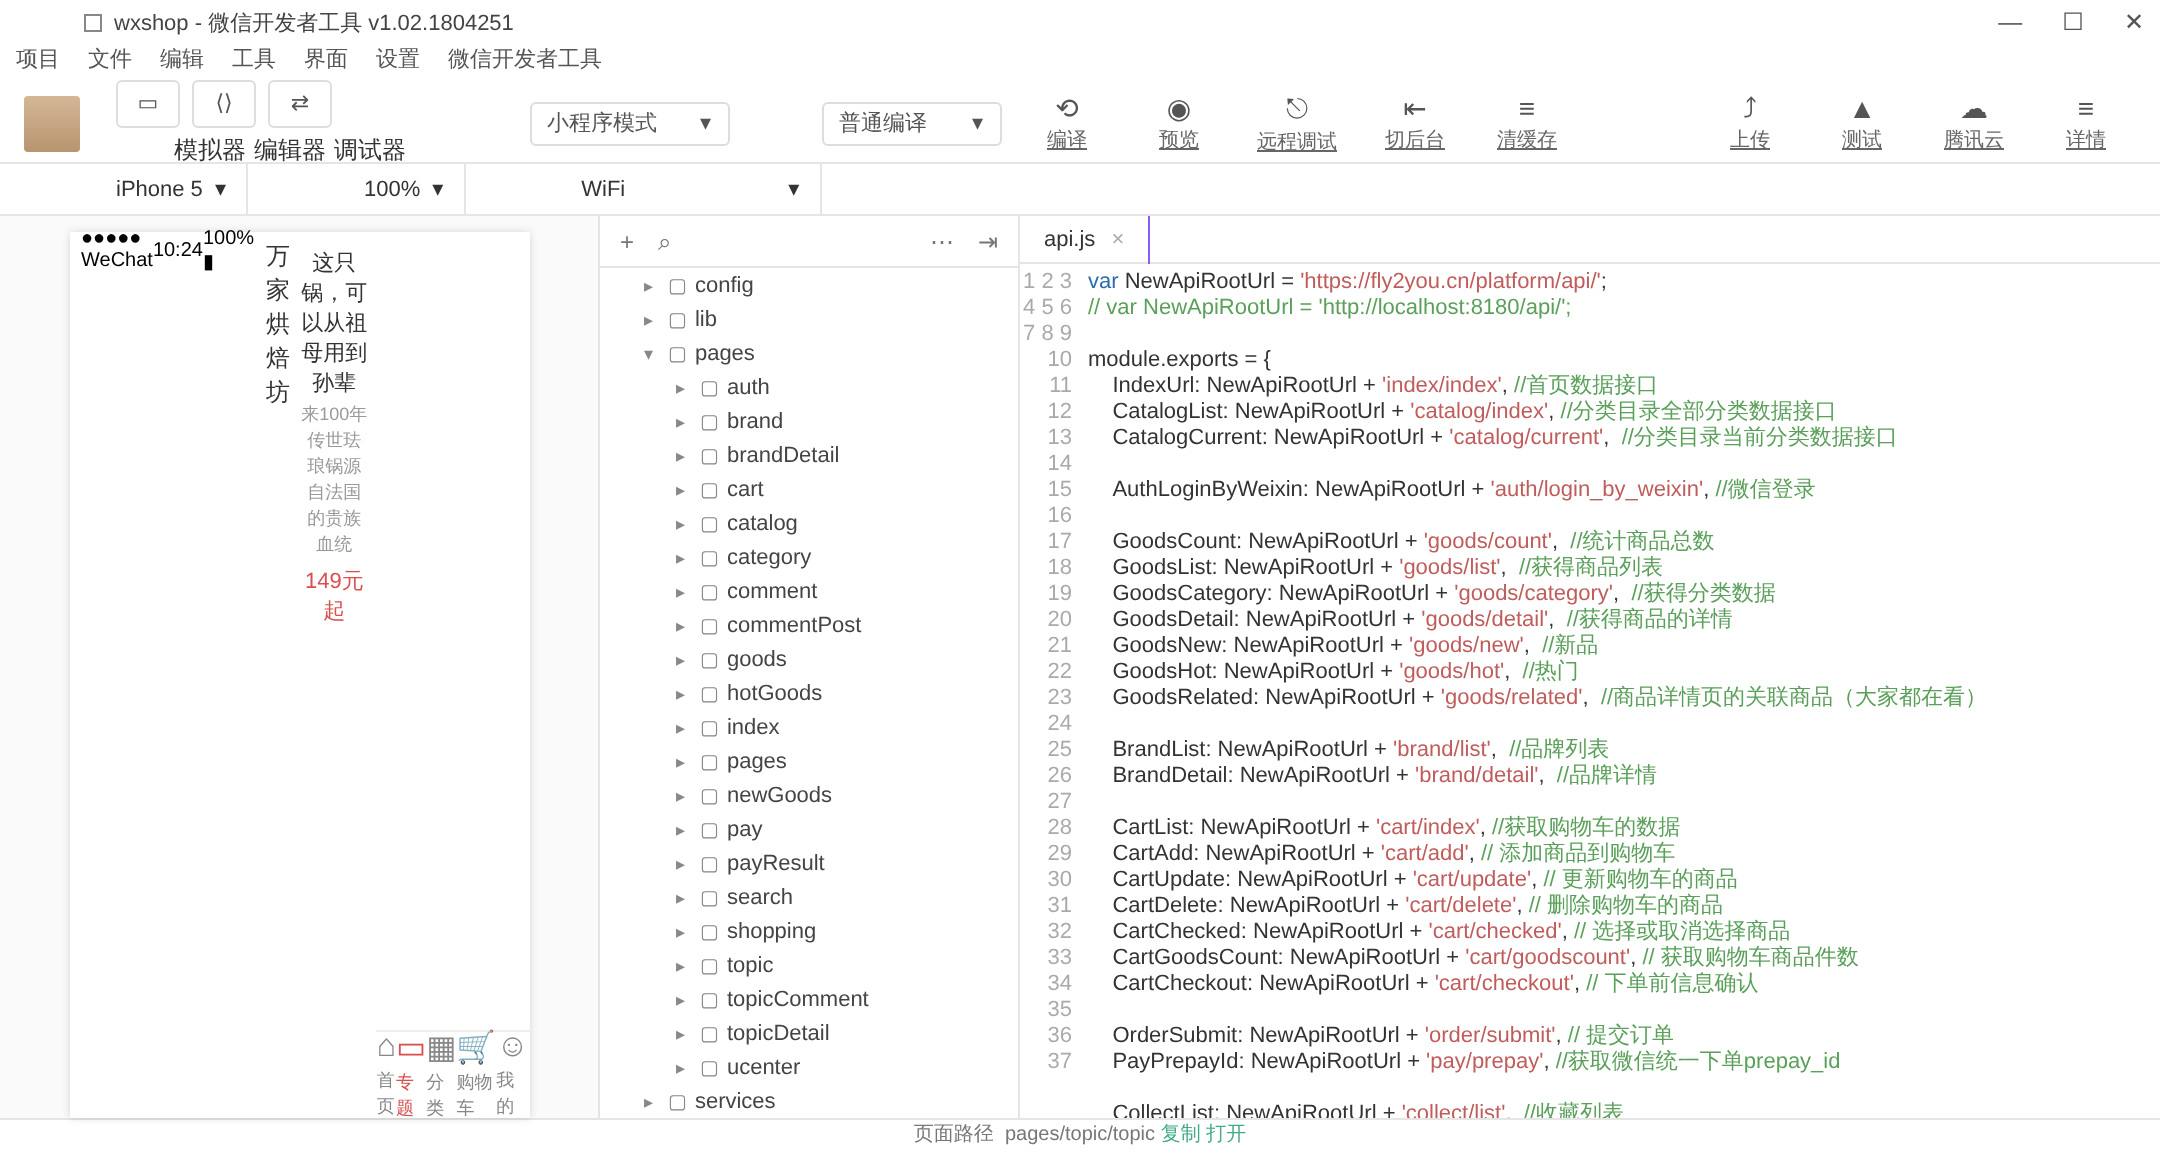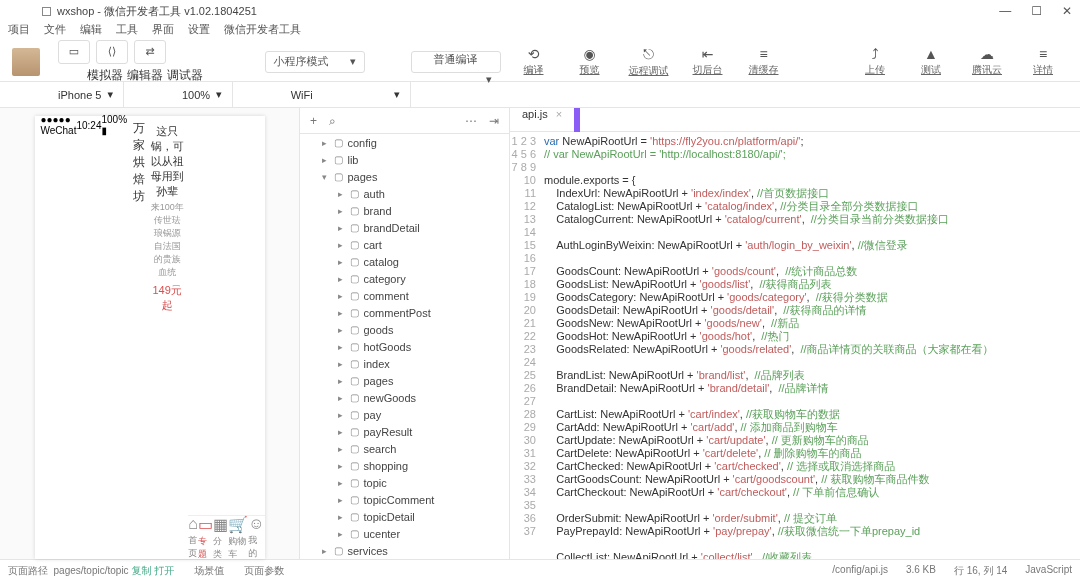--- a/index.html
+++ b/index.html
@@ -46,29 +46,29 @@
 .filetree { width: 210px; border-right: 1px solid #e5e5e5; overflow: hidden; position: relative; }
 .treehdr { height: 26px; border-bottom: 1px solid #e5e5e5; display: flex; align-items: center; justify-content: flex-end; gap: 12px; padding: 0 10px; color: #777; }
 .treelist { overflow-y: auto; height: 425px; }
 .node { display: flex; align-items: center; height: 17px; padding-left: 10px; gap: 4px; font-size: 11px; color: #444; }
 .node .arr { width: 8px; color: #888; font-size: 9px; }
 .node .fico { color: #888; font-size: 10px; }
 .node.l1 { padding-left: 22px; }
 .node.l2 { padding-left: 38px; }
 .editor { flex: 1; display: flex; flex-direction: column; overflow: hidden; }
 .tabs { height: 24px; border-bottom: 1px solid #e5e5e5; display: flex; align-items: center; }
-.tab { padding: 0 12px; height: 24px; display: flex; gap: 8px; font-size: 11px; border-right: 6px solid #8b5cf6; }
+.tab { padding: 0 12px; height: 24px; display: flex; align-items: center; gap: 8px; font-size: 11px; border-right: 1px solid #8b5cf6; }
 .tab .x { color: #aaa; }
 .code { flex: 1; display: flex; font-family: Consolas, monospace; font-size: 11px; overflow: hidden; }
 .gutter { width: 34px; text-align: right; color: #aaa; padding-right: 8px; line-height: 13px; padding-top: 3px; }
 .codebody { flex: 1; white-space: pre; line-height: 13px; padding-top: 3px; color: #333; }
 .kw { color: #2b6cb0; }
 .str { color: #c05c5c; }
 .cmt { color: #5aa05a; }
-.statusbar2 { height: 22px; border-top: 1px solid #e5e5e5; display: flex; align-items: center; font-size: 10px; color: #777; padding: 0 8px; gap: 20px; }
+.statusbar2 { height: 22px; border-top: 1px solid #e5e5e5; display: flex; align-items: center; font-size: 10px; color: #777; padding: 0 8px; gap: 20px; flex-direction: column; }
 .statusbar2 .r { margin-left: auto; display: flex; gap: 18px; }
 </style>
 </head>
 <body>
 
 <div class="titlebar">
   <div class="left">
     <span class="ctx"></span>
     <span>wxshop - 微信开发者工具 v1.02.1804251</span>
   </div>
@@ -102,21 +102,21 @@
       <span>编辑器</span>
       <span>调试器</span>
     </div>
   </div>
   <div class="flex1"></div>
   <div class="dropdown" style="width:100px;">
       <span>小程序模式</span>
       <span style="margin-left:auto">▾</span>
     </div>
   <div style="width:30px"></div>
-  <div class="dropdown" style="width:90px;flex-direction:column;">
+  <div class="dropdown" style="width:90px;">
       <span>普通编译</span>
       <span style="margin-left:auto">▾</span>
     </div>
   <div class="tbgrp" id="tbactions">
       <div class="icobtn wide">
         <span class="ico">⟲</span>
         <span class="lbl">编译</span>
       </div>
       <div class="icobtn wide">
         <span class="ico">◉</span>

